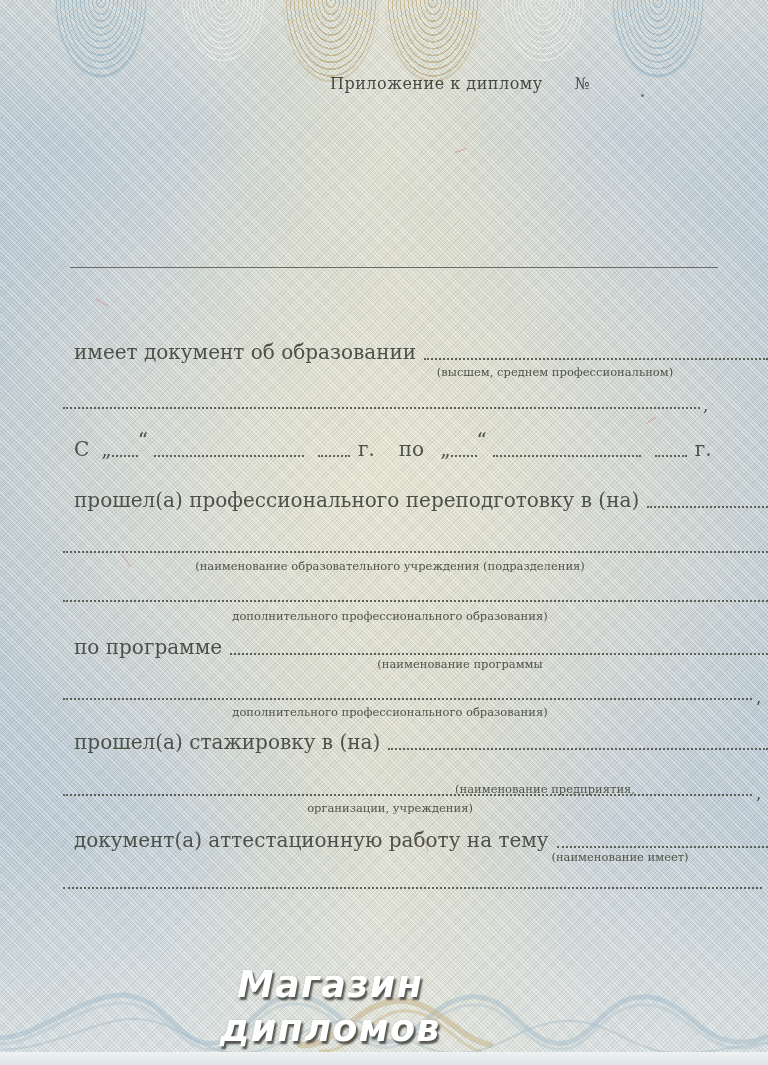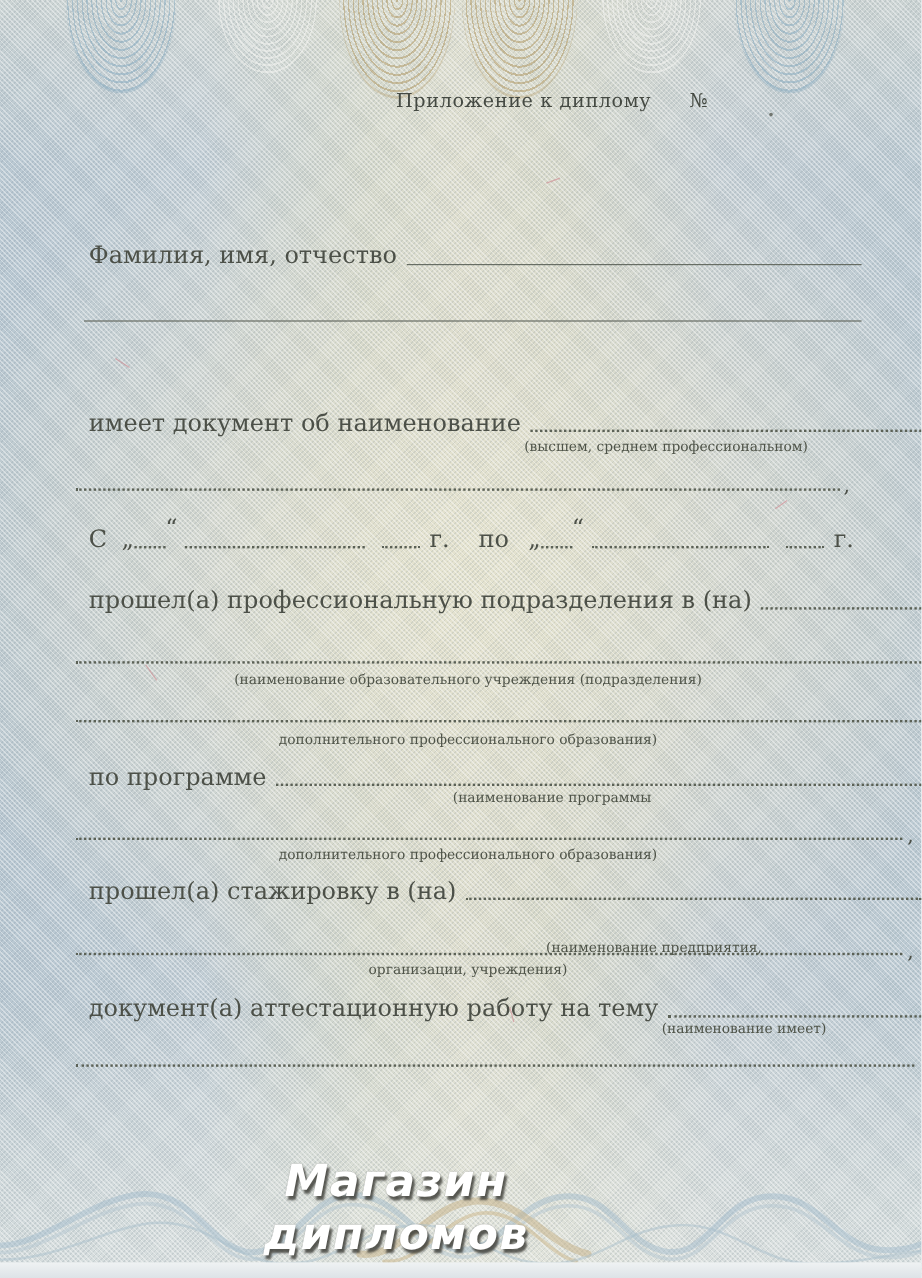--- a/index.html
+++ b/index.html
@@ -84,28 +84,24 @@
   <div class="fiber" style="left:118px;top:560px;width:16px;transform:rotate(55deg)"></div>
   <div class="fiber" style="left:420px;top:845px;width:13px;transform:rotate(75deg)"></div>
   <div class="fiber" style="left:645px;top:420px;width:12px;transform:rotate(-35deg)"></div>
 
   <div class="title-row" style="left:330px;top:74px;">
     <span>Приложение к диплому</span>
     <span style="margin-left:32px">№</span>
   </div>
   <div class="tiny-dot" style="left:641px;top:94px;"></div>
 
-  <div class="row" style="left:74px;top:201px;right:50px;">
-    <span class="lbl">Фамилия, имя, отчество</span>
-    <span class="solid"></span>
-  </div>
   <div class="hline" style="left:70px;top:247px;width:648px;height:20px;"></div>
 
   <div class="row" style="left:74px;top:341px;right:0;">
-    <span class="lbl">имеет документ об наименование</span>
+    <span class="lbl">имеет документ об образовании</span>
     <span class="dots"></span>
   </div>
   <div class="hint" style="left:555px;top:366px;">(высшем, среднем профессиональном)</div>
   <div class="dline" style="left:63px;top:387px;width:637px;height:20px;"></div>
   <span class="comma" style="left:703px;top:395px;">,</span>
 
   <div class="row" style="left:74px;top:438px;">
     <span>С</span>
     <span style="margin-left:12px">„</span>
     <span class="lead" style="width:26px"></span>
@@ -116,21 +112,21 @@
     <span style="margin-left:24px;margin-right:16px">по</span>
     <span>„</span>
     <span class="lead" style="width:26px"></span>
     <span class="q-high">“</span>
     <span class="lead" style="width:148px;margin-left:6px"></span>
     <span class="lead" style="width:32px;margin-left:14px"></span>
     <span style="margin-left:8px">г.</span>
   </div>
 
   <div class="row" style="left:74px;top:489px;right:0;">
-    <span class="lbl">прошел(а) профессиональную подразделения в (на)</span>
+    <span class="lbl">прошел(а) профессионального переподготовку в (на)</span>
     <span class="dots"></span>
   </div>
   <div class="dline" style="left:63px;top:531px;width:705px;height:20px;"></div>
   <div class="hint" style="left:390px;top:560px;">(наименование образовательного учреждения (подразделения)</div>
   <div class="dline" style="left:63px;top:580px;width:705px;height:20px;"></div>
   <div class="hint" style="left:390px;top:610px;">дополнительного профессионального образования)</div>
 
   <div class="row" style="left:74px;top:636px;right:0;">
     <span class="lbl">по программе</span>
     <span class="dots"></span>

